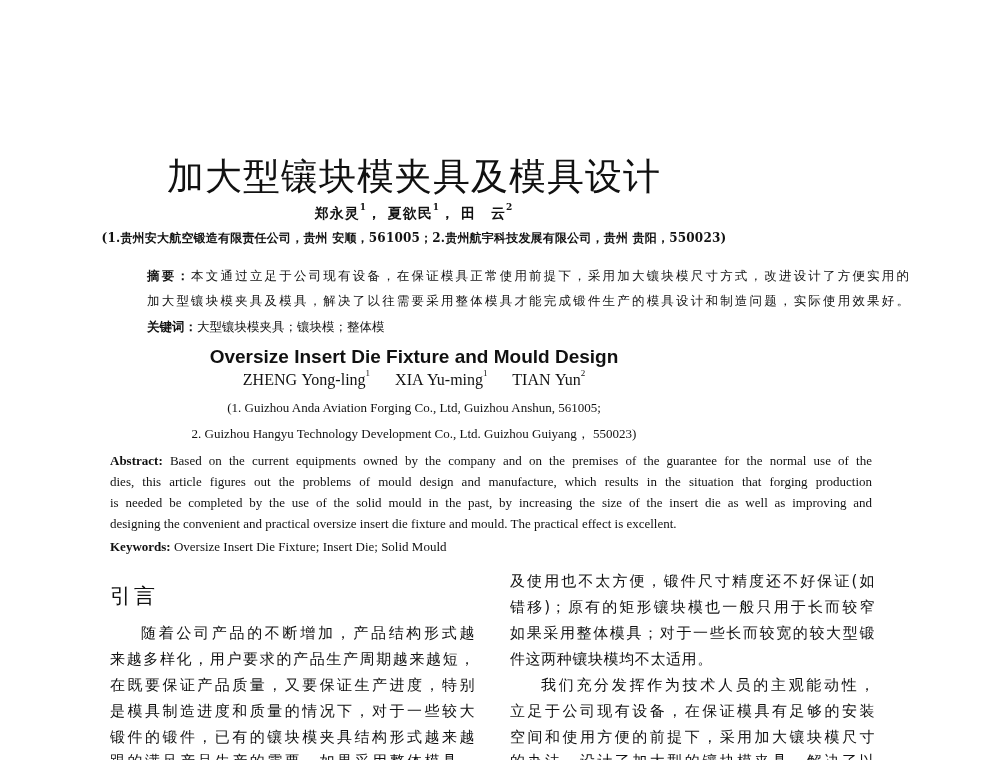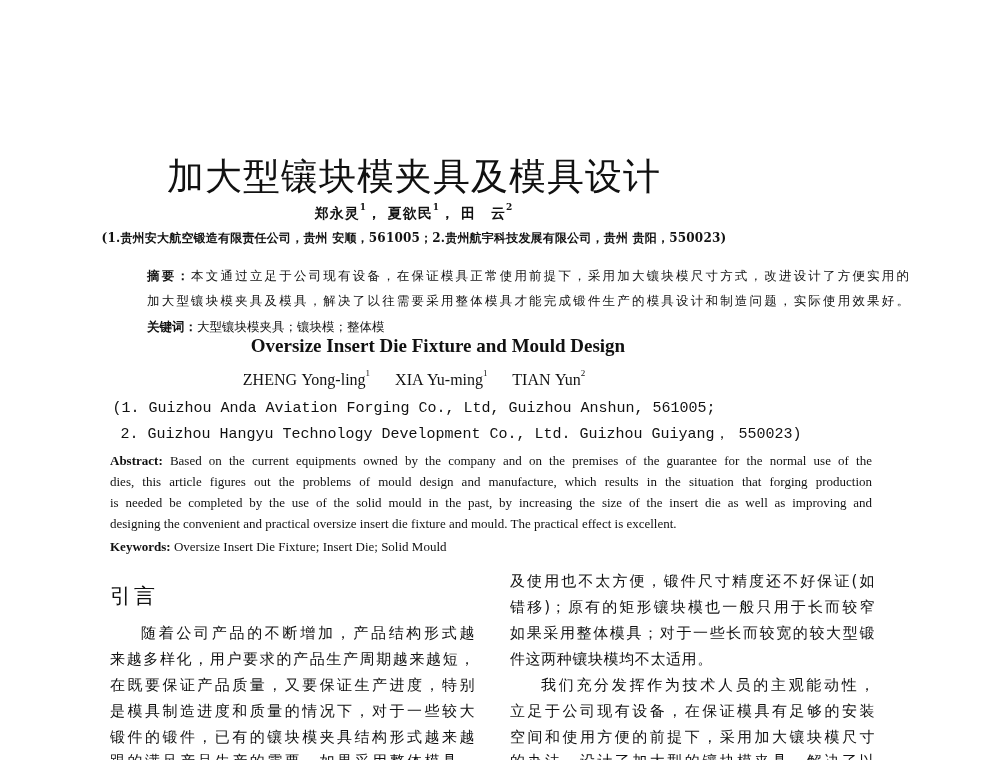--- a/index.html
+++ b/index.html
@@ -12,24 +12,24 @@
   .center { left: 0; width: 828px; text-align: center; }
   .title {
     top: 158px; font-family: "DejaVu Sans", sans-serif;
     font-size: 37px; letter-spacing: 1px; font-weight: normal;
   }
   .authors-cn { top: 206px; font-size: 14px; font-weight: bold; letter-spacing: 1px; }
   .authors-cn sup, .authors-en sup { font-size: 9px; vertical-align: top; position: relative; top: -3px; }
   .affil-cn { top: 232px; font-size: 12px; font-weight: bold; letter-spacing: 0.2px; }
   .abs-cn { left: 110px; width: 762px; font-size: 12.5px; font-weight: bold; text-align: justify; text-align-last: justify; margin-left: 37px; }
   .abs-cn.last { text-align-last: left; }
-  .en-title { top: 336px; font-family: Liberation Serif, serif; font-size: 19px; font-weight: bold; padding-left: 24px; }
+  .en-title { top: 347px; font-family: Liberation Sans, sans-serif; font-size: 19px; font-weight: bold; }
   .authors-en { top: 372px; font-family: "Liberation Serif", serif; font-size: 16px; word-spacing: 1px; }
   .authors-en .gap { display: inline-block; width: 20px; }
-  .affil-en { font-family: Liberation Mono, monospace; font-size: 15px; }
+  .affil-en { font-family: Liberation Serif, serif; font-size: 13px; }
   .abs-en {
     left: 110px; width: 762px; font-family: "Liberation Serif", serif;
     font-size: 13px; text-align: justify; text-align-last: justify;
   }
   .abs-en.last { text-align-last: left; }
   .bold { font-weight: bold; }
   .section-head { left: 110px; top: 586px; font-family: "DejaVu Sans", sans-serif; font-size: 21px; letter-spacing: 3px; }
   .col { position: absolute; width: 365px; }
   .col .line { font-size: 15px; letter-spacing: 0.6px; text-align: justify; text-align-last: justify; width: 365px; left: 0; font-family: "DejaVu Sans", sans-serif; }
   .col .line.last { text-align-last: left; }
@@ -60,21 +60,21 @@
 
 <div class="line center en-title">Oversize Insert Die Fixture and Mould Design</div>
 
 <div class="line center authors-en">
   <span>ZHENG Yong-ling</span><sup>1</sup><span class="gap"></span>
   <span>XIA Yu-ming</span><sup>1</sup><span class="gap"></span>
   <span>TIAN Yun</span><sup>2</sup>
 </div>
 
 <div class="line center affil-en" style="top:401px;">(1. Guizhou Anda Aviation Forging Co., Ltd, Guizhou Anshun, 561005;</div>
-<div class="line center affil-en" style="top:427px;padding-left:47px;">2. Guizhou Hangyu Technology Development Co., Ltd.  Guizhou Guiyang， 550023)</div>
+<div class="line center affil-en" style="top:427px;">2. Guizhou Hangyu Technology Development Co., Ltd.  Guizhou Guiyang， 550023)</div>
 
 <div class="line abs-en" style="top:454px;">
   <span class="bold">Abstract:</span> <span>Based on the current equipments owned by the company and on the premises of the guarantee for the normal use of the</span>
 </div>
 <div class="line abs-en" style="top:475px;">dies, this article figures out the problems of mould design and manufacture, which results in the situation that forging production</div>
 <div class="line abs-en" style="top:496px;">is needed be completed by the use of the solid mould in the past, by increasing the size of the insert die as well as improving and</div>
 <div class="line abs-en last" style="top:517px;">designing the convenient and practical oversize insert die fixture and mould. The practical effect is excellent.</div>
 <div class="line abs-en last" style="top:540px;">
   <span class="bold">Keywords:</span> <span>Oversize Insert Die Fixture; Insert Die; Solid Mould</span>
 </div>

